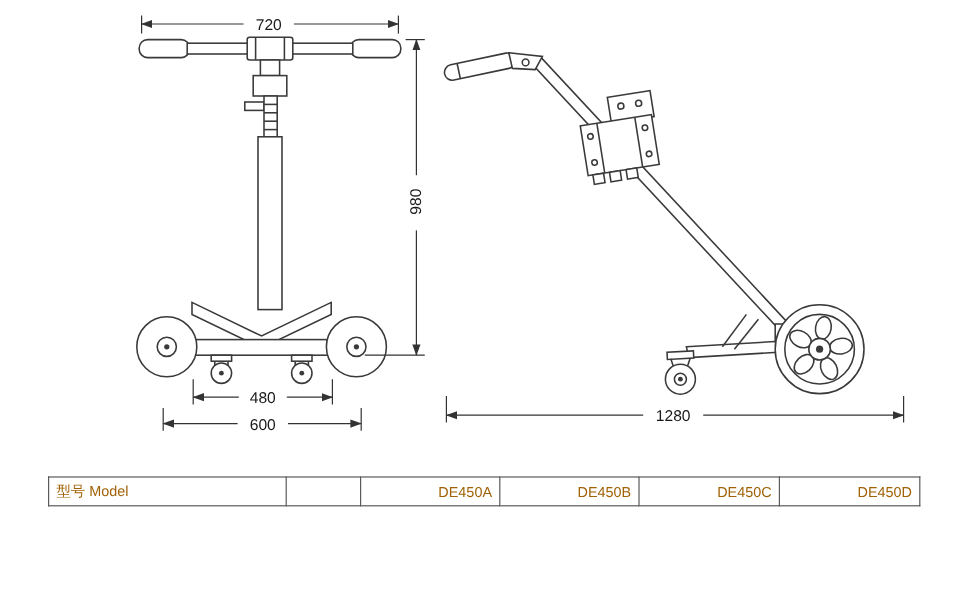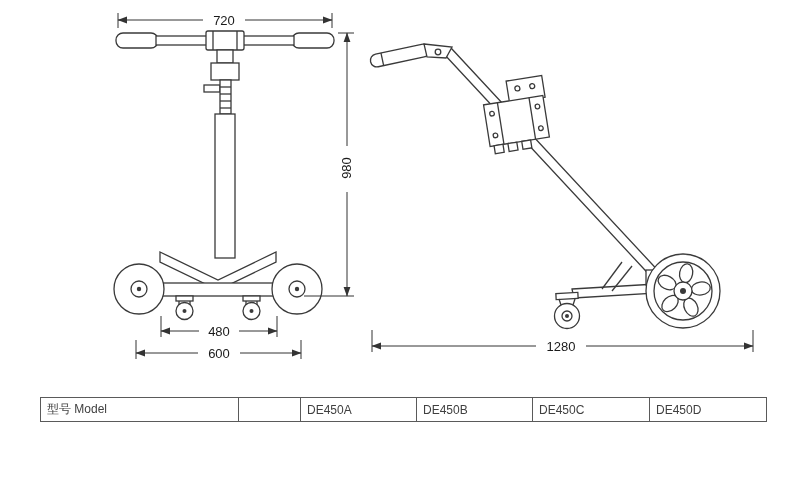--- a/index.html
+++ b/index.html
@@ -19,32 +19,32 @@
     stroke: none;
   }
   table.spec {
     position: absolute;
     left: 40px;
     top: 397px;
     width: 726px;
     border-collapse: collapse;
     table-layout: fixed;
     font-size: 12px;
-    color: #404040;
+    color: #a16207;
   }
   table.spec td {
     border: 1px solid #5a5a5a;
     height: 23px;
     padding: 0 6px;
     background: #fff;
     overflow: hidden;
     white-space: nowrap;
   }
   table.spec td.lbl { text-align: left; }
-  table.spec td.unit, table.spec td.val { text-align: left; }
+  table.spec td.unit, table.spec td.val { text-align: right; }
 </style>
 </head>
 <body>
 
 <div class="page">
 
   <svg class="drawing" width="800" height="394" viewBox="0 0 800 394">
     <defs>
       <marker id="arrow" markerWidth="12" markerHeight="10" refX="9" refY="4" orient="auto-start-reverse" markerUnits="userSpaceOnUse">
         <path d="M0,0.6 L9.5,4 L0,7.4 Z" fill="#333"></path>

